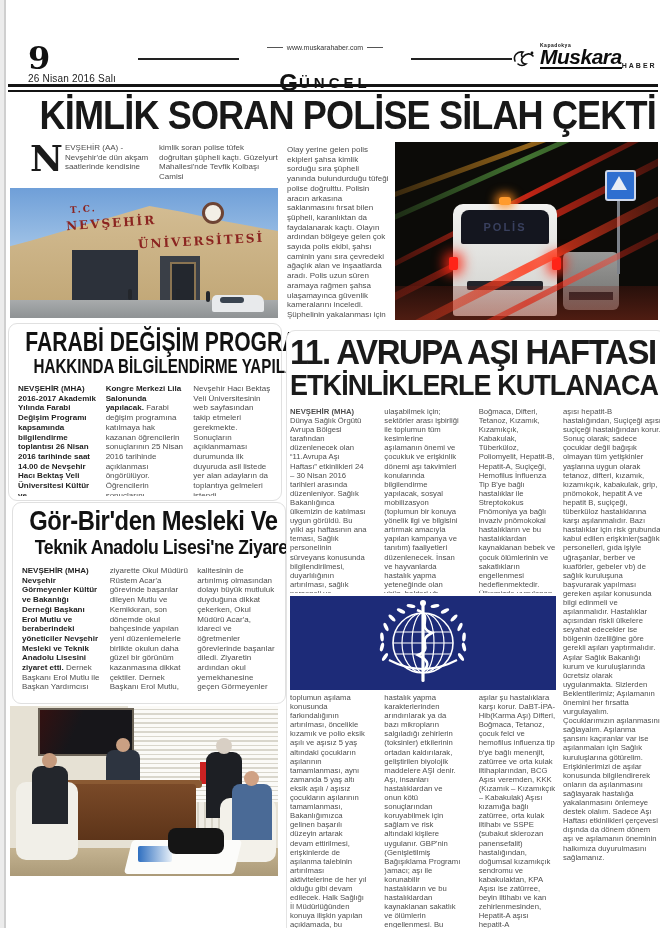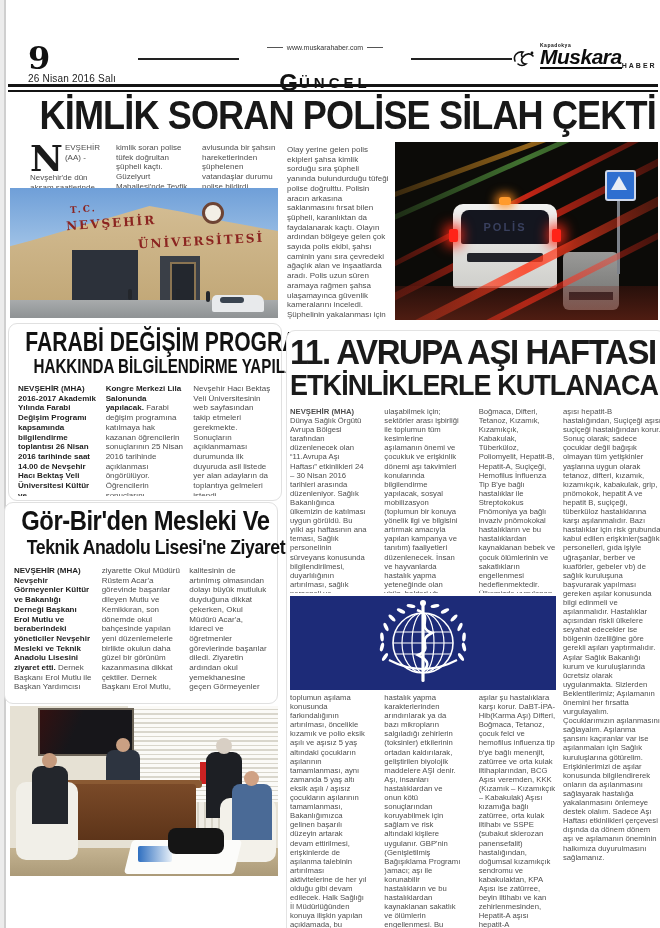--- a/index.html
+++ b/index.html
@@ -64,38 +64,38 @@
   
   .photo-police{position:absolute;left:395px;top:142px;width:263px;height:178px;overflow:hidden;background:#0c0b08;}
   .streak{position:absolute;width:160%;height:5px;left:-30%;
     background:linear-gradient(90deg,transparent,rgba(255,45,25,.75),transparent);}
   .s1{top:52px;transform:rotate(-27deg);}
   .s2{top:84px;transform:rotate(-27deg);height:7px;}
   .s3{top:122px;transform:rotate(-27deg);height:9px;background:linear-gradient(90deg,transparent,rgba(255,60,30,.85),transparent);}
   .s4{top:158px;transform:rotate(-27deg);height:6px;}
   .s5{top:14px;transform:rotate(-24deg);background:linear-gradient(90deg,transparent,rgba(120,220,90,.5),transparent);}
   .s6{top:2px;transform:rotate(-20deg);background:linear-gradient(90deg,transparent,rgba(255,170,40,.55),transparent);}
-  .van{position:absolute;left:58px;top:62px;width:104px;height:84px;background:linear-gradient(180deg,#f2f2f0,#cfcfcb);border-radius:10px 10px 3px 3px;}
+  .van{position:absolute;left:58px;top:62px;width:104px;height:112px;background:linear-gradient(180deg,#f2f2f0,#cfcfcb);border-radius:10px 10px 3px 3px;}
   .van-shield{position:absolute;left:8px;top:6px;width:88px;height:34px;background:#14161f;border-radius:8px 8px 2px 2px;
      color:#39405e;font-weight:bold;font-size:11px;letter-spacing:2px;text-align:center;line-height:34px;}
   .van-light{position:absolute;left:46px;top:-7px;width:12px;height:8px;background:#ff9b2d;border-radius:3px;box-shadow:0 0 10px 4px rgba(255,140,30,.8);}
   .van-grill{position:absolute;left:14px;bottom:26px;width:76px;height:9px;background:#23242a;border-radius:2px;}
   .tail{position:absolute;bottom:46px;width:9px;height:13px;background:#ff2418;border-radius:2px;box-shadow:0 0 12px 5px rgba(255,40,20,.8);}
   .tl{left:-4px;} .tr{right:-4px;}
   .car2{position:absolute;left:168px;top:110px;width:56px;height:58px;background:linear-gradient(180deg,#9a9a98,#6f6f6d);border-radius:6px;}
   .car2::before{content:"";position:absolute;left:6px;bottom:10px;width:44px;height:8px;background:#26262a;}
   .sign-pole{position:absolute;left:222px;top:52px;width:3px;height:80px;background:#7d828a;}
   .sign{position:absolute;left:210px;top:28px;width:27px;height:27px;background:#2f6fd0;border:2px solid #cfd8ea;border-radius:3px;}
   .sign::before{content:"";position:absolute;left:4px;top:4px;width:0;height:0;border-left:8px solid transparent;border-right:8px solid transparent;border-bottom:14px solid #e8edf5;}
   .road-glow{position:absolute;left:0;bottom:0;width:100%;height:34px;background:linear-gradient(180deg,rgba(120,30,20,.25),rgba(160,50,30,.45));}
 
   
   .sec{position:absolute;border:1px solid #e0e0e0;border-radius:9px;background:#fff;}
   .sec-farabi{left:8px;top:323px;width:272px;height:176px;}
-  .sec-gorbir{left:4px;top:502px;width:272px;height:200px;}
+  .sec-gorbir{left:12px;top:502px;width:272px;height:200px;}
   .sec-head{ text-align:center;color:#121212;font-weight:800;}
   .farabi-l1{font-size:24px;line-height:26px;transform:scale(.88,1.12);transform-origin:center;white-space:nowrap;letter-spacing:0;}
   .farabi-l2{font-size:18.5px;line-height:22px;transform:scale(.82,1.12);transform-origin:center;white-space:nowrap;}
   .gorbir-l1{font-size:27px;line-height:28px;transform:scaleX(.88);transform-origin:center;white-space:nowrap;letter-spacing:-.5px;}
   .gorbir-l2{font-size:21px;line-height:24px;transform:scaleX(.84);transform-origin:center;white-space:nowrap;letter-spacing:-.5px;}
   .sec-cols{display:flex;gap:9px;padding:7px 9px 6px 9px;}
   .sec-cols .scol{flex:1;overflow:hidden;}
   .sec-farabi .sec-cols .scol{height:112px;}
   .sec-gorbir .sec-cols .scol{height:126px;}
 
@@ -178,21 +178,20 @@
   <div class="rule1"></div>
   <div class="rule2"></div>
 
   <div class="main-headline">KİMLİK SORAN POLİSE SİLAH ÇEKTİ</div>
 
   <div class="intro">
     <div class="icol btxt">
       <span class="dropcap">N</span><span>EVŞEHİR (AA) - Nevşehir'de dün akşam saatlerinde kendisine</span>
     </div>
     <div class="icol btxt">kimlik soran polise tüfek doğrultan şüpheli kaçtı. Güzelyurt Mahallesi'nde Tevfik Kolbaşı Camisi</div>
-    <div class="icol btxt">avlusunda bir şahsın hareketlerinden şüphelenen vatandaşlar durumu polise bildirdi.</div>
   </div>
   <div class="col4 btxt">Olay yerine gelen polis ekipleri şahsa kimlik sorduğu sıra şüpheli yanında bulundurduğu tüfeği polise doğrulttu. Polisin aracın arkasına saklanmasını fırsat bilen şüpheli, karanlıktan da faydalanarak kaçtı. Olayın ardından bölgeye gelen çok sayıda polis ekibi, şahsı caminin yanı sıra çevredeki ağaçlık alan ve inşaatlarda aradı. Polis uzun süren aramaya rağmen şahsa ulaşamayınca güvenlik kameralarını inceledi. Şüphelinin yakalanması için çalışmalar sürdürülüyor.</div>
 
   <div class="photo-univ">
     <div class="gate"></div>
     <div class="gate-open1"></div>
     <div class="gate-open2"></div>
     <div class="gate-booth"></div>
     <div class="gate-clock"></div>
     <div class="gate-text gt1">T.C.</div>

